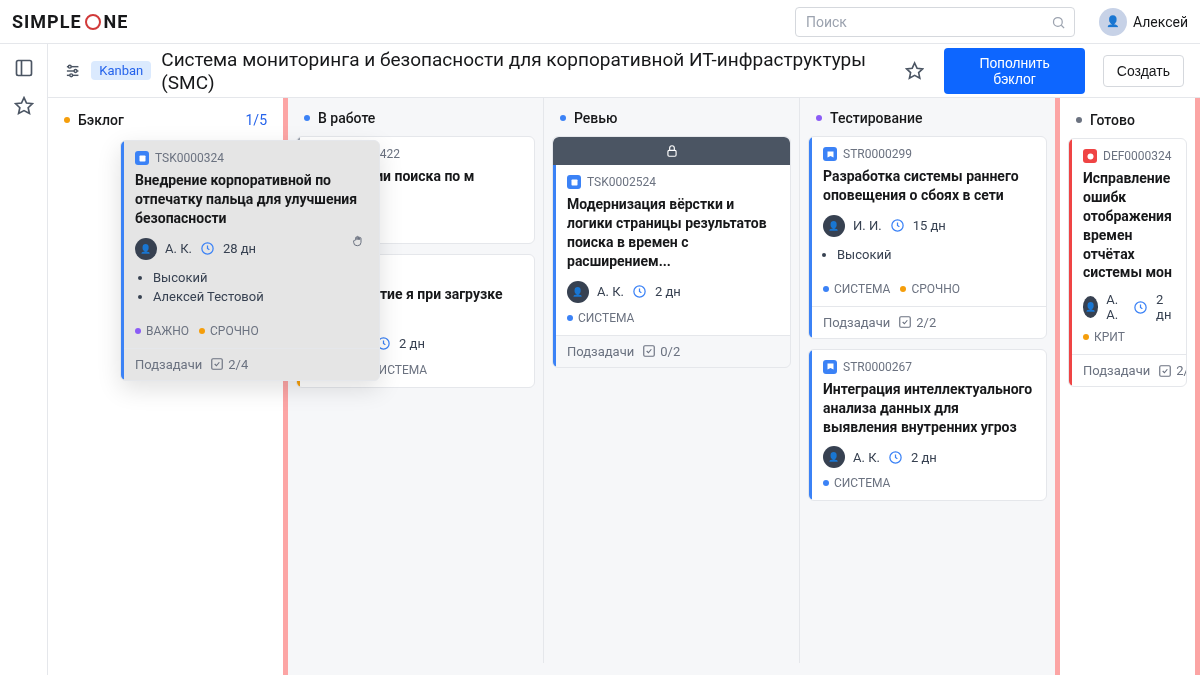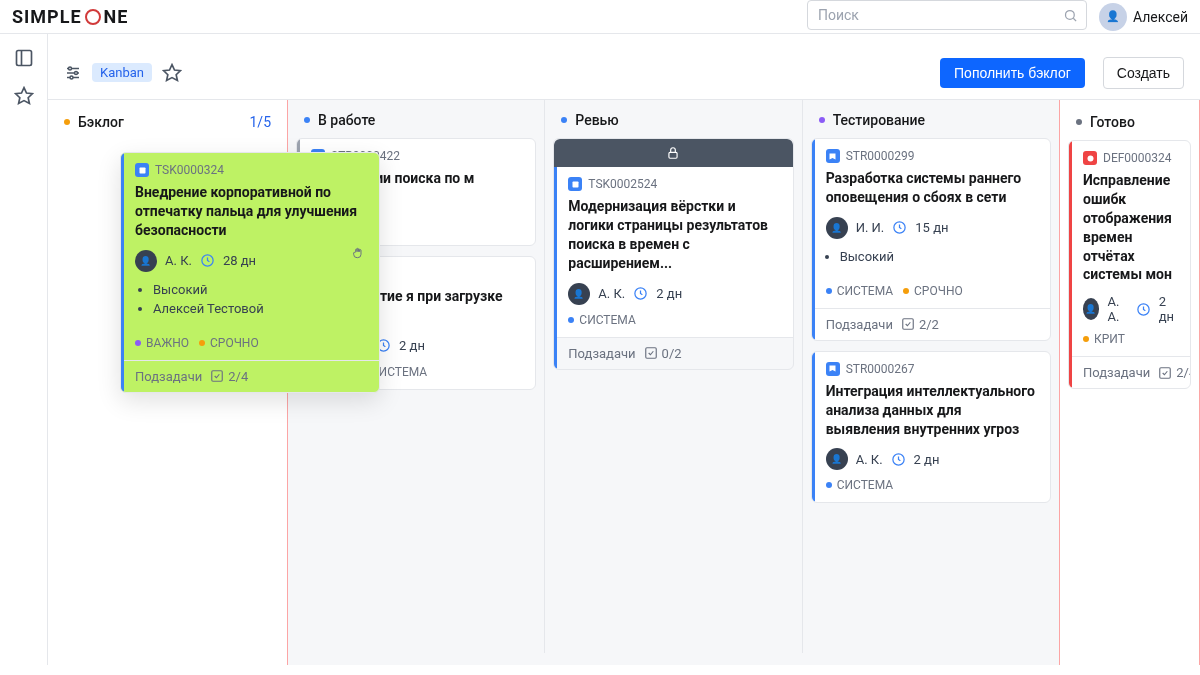--- a/index.html
+++ b/index.html
@@ -1,37 +1,37 @@
 <!DOCTYPE html>
 <html><head>
 <meta charset="utf-8">
 <style>
 * { box-sizing: border-box; margin: 0; padding: 0; }
 body { font-family: -apple-system, BlinkMacSystemFont, "Segoe UI", Roboto, sans-serif; font-size: 14px; color: #17181a; background: #fff; width: 1200px; height: 675px; overflow: hidden; }
-.topbar { height: 34px; border-bottom: 1px solid #e5e7eb; display: flex; padding: 0 12px; }
+.topbar { height: 44px; border-bottom: 1px solid #e5e7eb; display: flex; align-items: center; padding: 0 12px; gap: 12px; }
 .logo { font-weight: 700; font-size: 18px; letter-spacing: 1px; display: flex; align-items: center; gap: 2px; }
 .logo-o { width: 16px; height: 16px; border: 2px solid #d13a3a; border-radius: 50%; display: inline-block; margin: 0 1px; }
 .spacer { flex: 1; }
 .search { width: 280px; height: 30px; border: 1px solid #d5d8dd; border-radius: 4px; padding: 0 28px 0 10px; color: #888; position: relative; display: flex; align-items: center; }
 .search svg { position: absolute; right: 8px; top: 7px; }
 .user { display: flex; align-items: center; gap: 6px; margin-left: 12px; }
 .avatar-img { width: 28px; height: 28px; border-radius: 50%; background: #c7d2e7; display: flex; align-items: center; justify-content: center; font-size: 11px; }
 .app { display: flex; height: calc(100% - 44px); }
 .leftbar { width: 48px; border-right: 1px solid #e5e7eb; display: flex; flex-direction: column; align-items: center; padding-top: 14px; gap: 18px; }
 .leftbar svg { color: #4b5563; }
-.main { flex: 1; display: flex; flex-direction: column; overflow: hidden; margin-top: 12px; }
+.main { flex: 1; display: flex; flex-direction: column; overflow: hidden; }
 .header { height: 54px; display: flex; align-items: center; padding: 0 16px; gap: 10px; border-bottom: 1px solid #e5e7eb; }
 .settings-icon { color: #4b5563; }
 .badge-kanban { background: #dbeafe; color: #2563eb; padding: 2px 8px; border-radius: 4px; font-size: 13px; }
 .title { font-size: 19px; font-weight: 400; }
 .star { color: #4b5563; }
 .btn-primary { background: #0d66ff; color: #fff; border: none; border-radius: 4px; padding: 7px 14px; font-size: 14px; cursor: pointer; }
 .btn-secondary { background: #fff; color: #17181a; border: 1px solid #d5d8dd; border-radius: 4px; padding: 7px 13px; font-size: 14px; cursor: pointer; margin-left: 8px; }
 .board { flex: 1; display: flex; overflow: hidden; }
-.col { border-right: 1px solid #fca5a5; overflow-y: auto; padding-bottom: 12px; position: relative; }
+.col { border-right: 5px solid #fca5a5; overflow-y: auto; padding-bottom: 12px; position: relative; }
 .col-backlog { width: 240px; flex-shrink: 0; }
 .col-process { flex: 1; background: #f6f7f9; display: flex; flex-direction: column; }
 .col-done { width: 140px; flex-shrink: 0; }
 .col-header { padding: 14px 16px 10px; font-weight: 500; display: flex; align-items: center; gap: 8px; font-size: 14px; }
 .col-header .count { margin-left: auto; color: #2563eb; font-weight: 400; }
 .col-header .count-plain { margin-left: auto; color: #6b7280; font-weight: 400; }
 .dot { width: 6px; height: 6px; border-radius: 50%; display: inline-block; }
 .dot-orange { background: #f59e0b; }
 .dot-blue { background: #3b82f6; }
 .dot-purple { background: #8b5cf6; }
@@ -54,21 +54,21 @@
 .card-meta { display: flex; align-items: center; gap: 8px; font-size: 13px; color: #374151; margin-bottom: 6px; }
 .mini-avatar { width: 22px; height: 22px; border-radius: 50%; background: #374151; display: flex; align-items: center; justify-content: center; color: #fff; font-size: 9px; }
 .clock-icon { color: #3b82f6; display: flex; align-items: center; gap: 3px; }
 .card-tags { display: flex; align-items: center; gap: 10px; font-size: 12px; color: #6b7280; margin-top: 8px; }
 .tag { display: flex; align-items: center; gap: 5px; }
 .card-footer { border-top: 1px solid #e5e7eb; padding: 8px 12px 8px 14px; display: flex; align-items: center; gap: 8px; font-size: 13px; color: #6b7280; }
 .subtask-icon { display: flex; align-items: center; gap: 4px; }
 .locked-bar { background: #4b5563; height: 28px; display: flex; align-items: center; justify-content: center; border-radius: 6px 6px 0 0; }
 .locked-card { border-radius: 6px; overflow: hidden; margin-bottom: 10px; border: 1px solid #e5e7eb; }
 .locked-card .card-body { background: #fff; }
-.popup { position: absolute; left: 120px; top: 152px; width: 260px; background: #bef264; border: 1px solid #e5e7eb; border-radius: 6px; box-shadow: 0 8px 24px rgba(0,0,0,0.12); z-index: 10; overflow: hidden; }
+.popup { position: absolute; left: 120px; top: 140px; width: 260px; background: #e5e5e5; border: 1px solid #e5e7eb; border-radius: 6px; box-shadow: 0 8px 24px rgba(0,0,0,0.12); z-index: 10; overflow: hidden; }
 .popup .card-stripe { width: 3px; }
 .popup-bullets { font-size: 13px; padding: 4px 0 8px 18px; color: #374151; }
 .popup-bullets li { margin-bottom: 4px; }
 .cursor-grab { position: absolute; right: 12px; top: 92px; color: #6b7280; }
 .done-card { background: #fff; border: 1px solid #e5e7eb; border-radius: 6px; margin: 0 8px 10px; overflow: hidden; position: relative; }
 </style>
 </head>
 <body>
 
 <div class="topbar">
@@ -106,20 +106,21 @@
     <div class="header">
       <svg class="settings-icon" width="18" height="18" viewBox="0 0 24 24" fill="none" stroke="currentColor" stroke-width="2">
           <line x1="4" y1="6" x2="20" y2="6"></line>
           <line x1="4" y1="12" x2="20" y2="12"></line>
           <line x1="4" y1="18" x2="20" y2="18"></line>
           <circle cx="8" cy="6" r="2" fill="#fff"></circle>
           <circle cx="16" cy="12" r="2" fill="#fff"></circle>
           <circle cx="10" cy="18" r="2" fill="#fff"></circle>
         </svg>
       <span class="badge-kanban">Kanban</span>
+      <span class="title">Система мониторинга и безопасности для корпоративной ИТ-инфраструктуры (SMC)</span>
       <svg class="star" width="20" height="20" viewBox="0 0 24 24" fill="none" stroke="currentColor" stroke-width="2">
           <polygon points="12 2 15 8.5 22 9.3 17 14 18.5 21 12 17.5 5.5 21 7 14 2 9.3 9 8.5 12 2"></polygon>
         </svg>
       <div class="spacer"></div>
       <button class="btn-primary">Пополнить бэклог</button>
       <button class="btn-secondary">Создать</button>
     </div>
 
     <div class="board">
 

